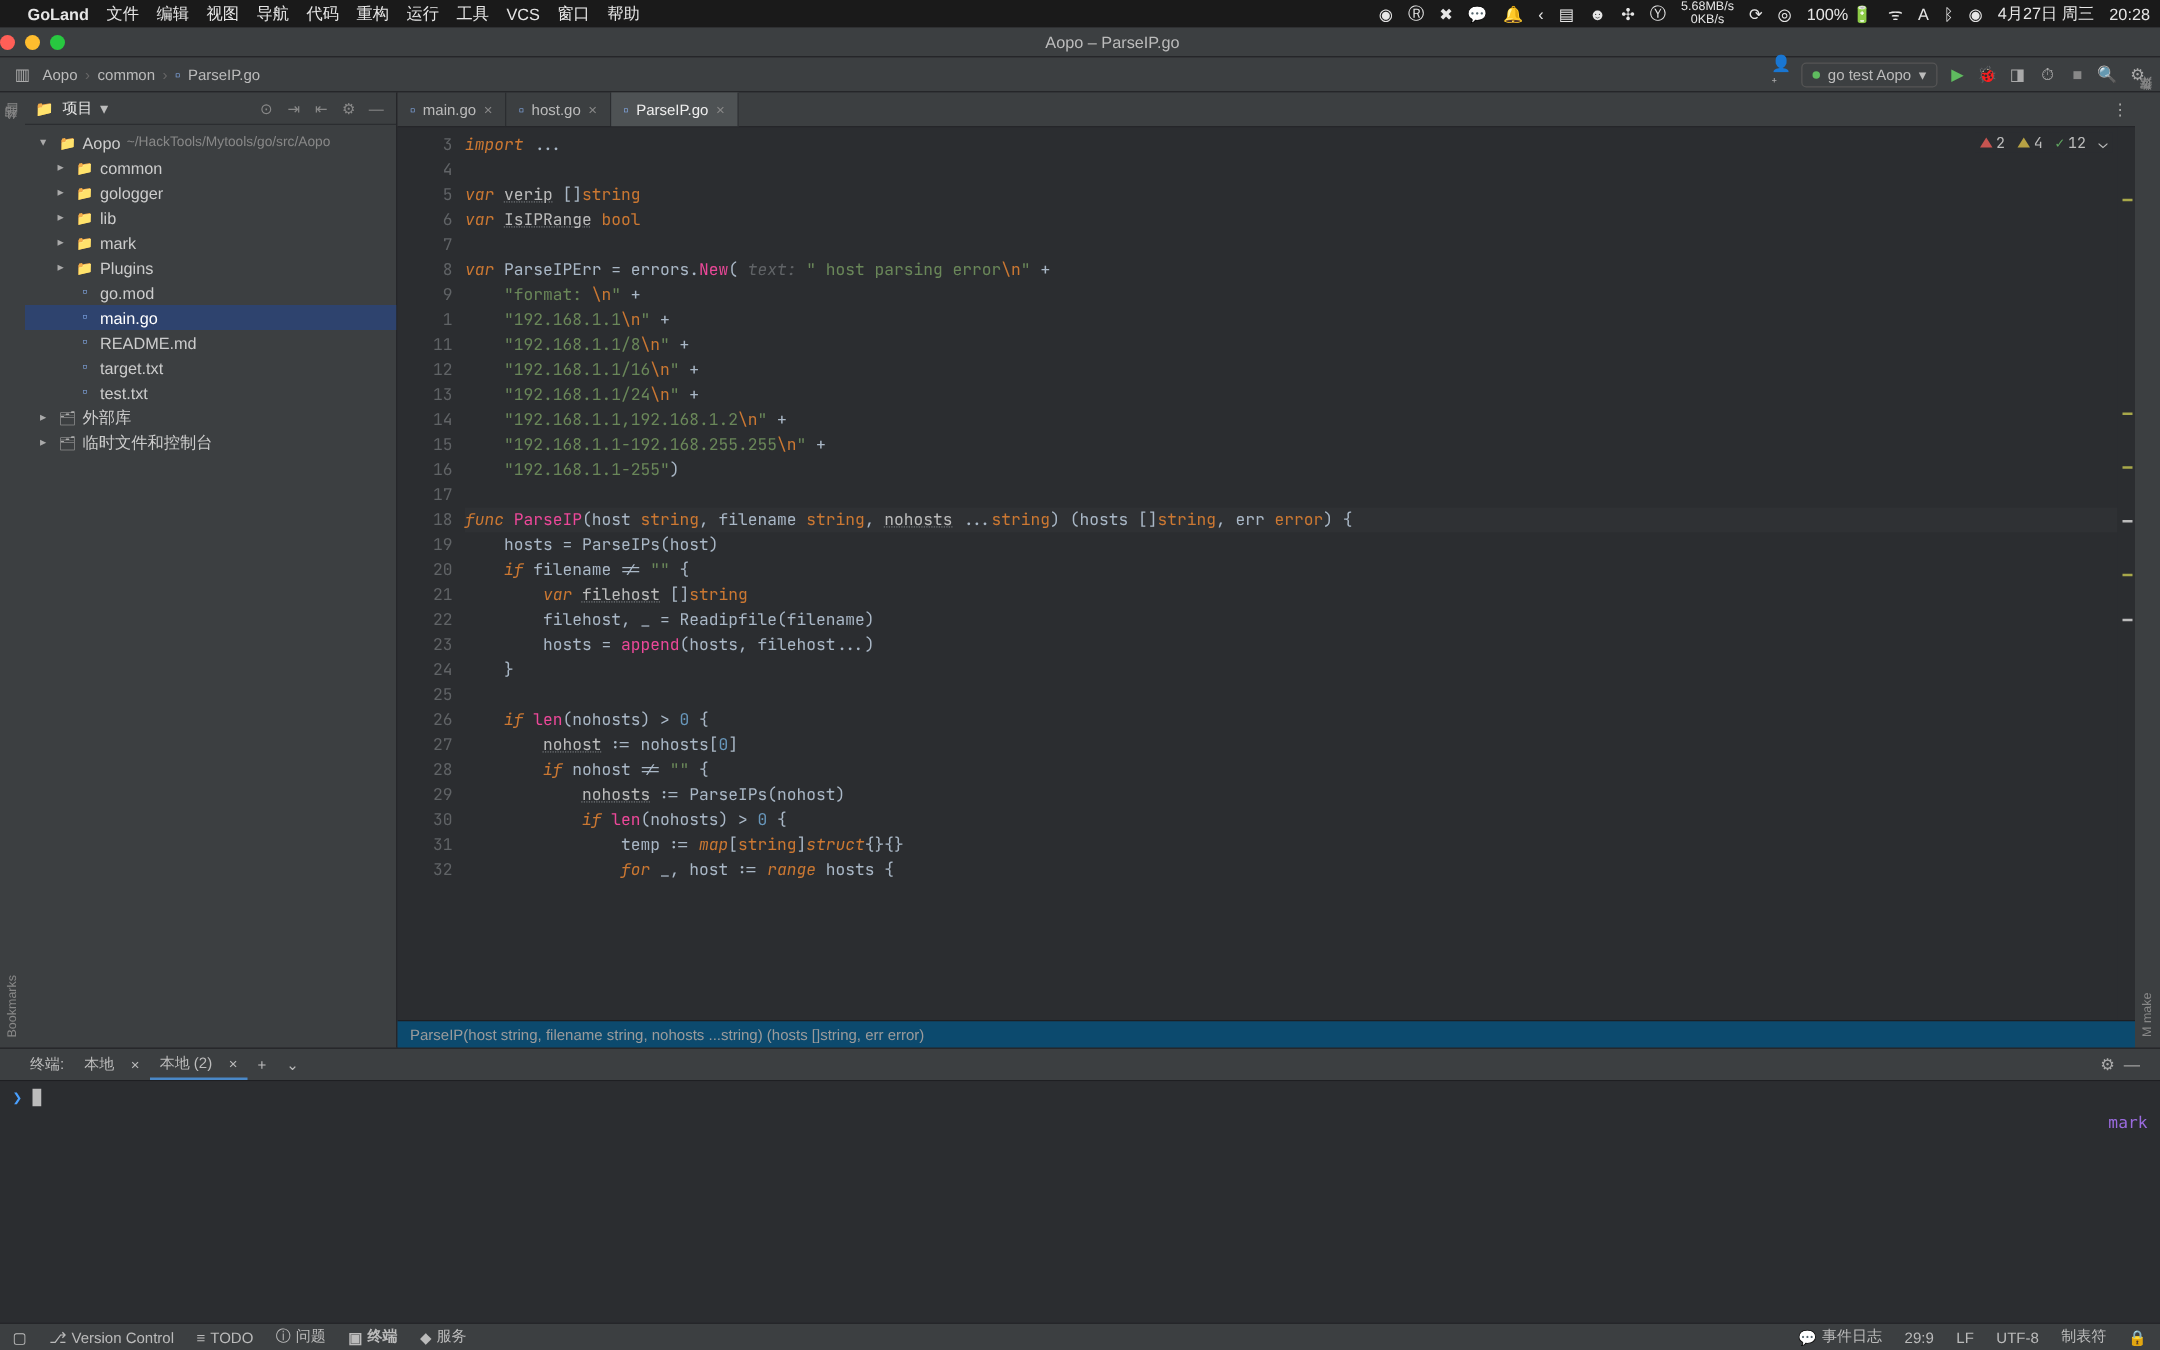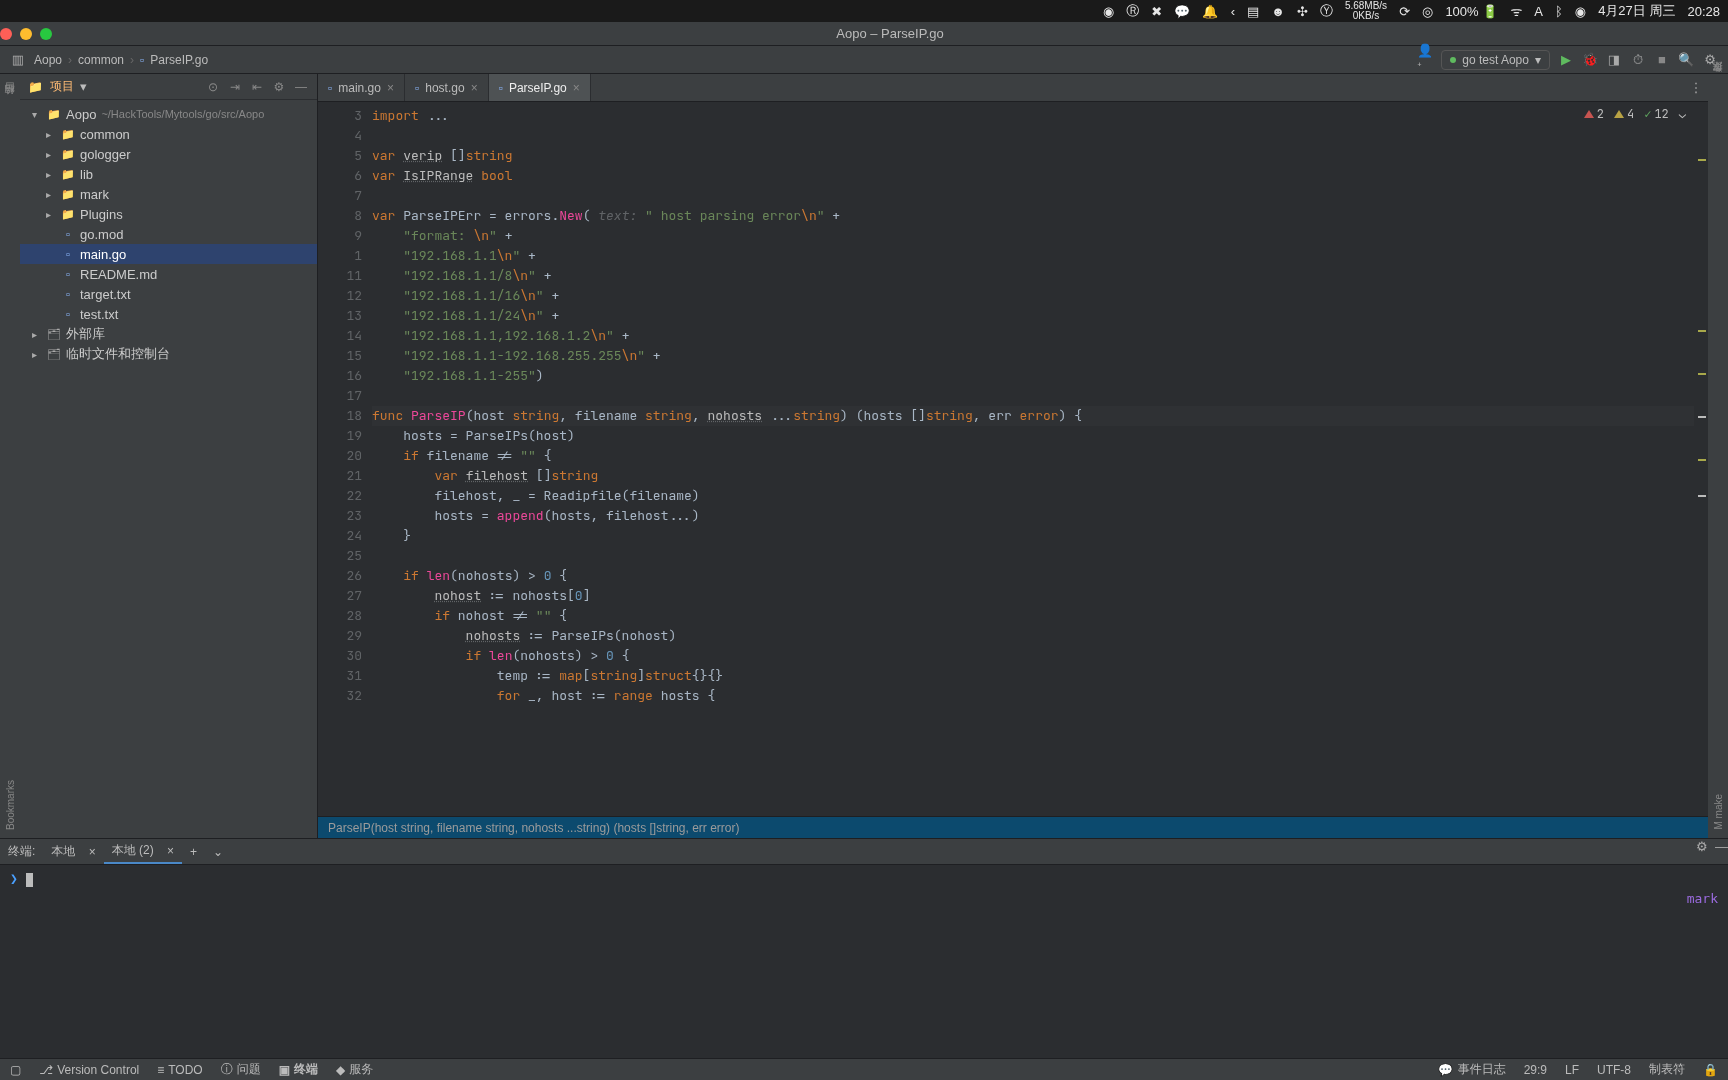--- a/index.html
+++ b/index.html
@@ -86,21 +86,21 @@
 
 
 .project-panel {
   width: 298px; background: #3c3f41; border-right: 1px solid #1e1f22;
   display: flex; flex-direction: column;
 }
 .project-header {
   height: 26px; display: flex; align-items: center; padding: 0 8px; gap: 6px;
   border-bottom: 1px solid #2b2d30;
 }
-.project-header .title { font-weight: 500; color: #fdba74; font-size: 12px; }
+.project-header .title { font-weight: 500; color: #e5e5e5; font-size: 12px; }
 .project-header .spacer { flex: 1; }
 .project-header .hicon { color: #888; font-size: 12px; width: 16px; text-align: center; }
 .tree { padding: 4px 0; font-size: 13px; color: #ccc; }
 .tree-row { display: flex; align-items: center; height: 20px; padding-left: 8px; gap: 4px; }
 .tree-row .indent { display: inline-block; }
 .tree-row .chev { width: 10px; color: #aaa; font-size: 10px; }
 .tree-row .icon { width: 16px; text-align: center; font-size: 11px; color: #aaa; }
 .tree-row.selected { background: #2e436e; color: #fff; }
 .tree-row .dim { color: #888; font-size: 11px; margin-left: 1px; }
 .folder-icon { color: #a0a0a0; }
@@ -127,21 +127,21 @@
 }
 .gutter {
   width: 54px; text-align: right; padding: 4px 10px 4px 0; color: #606366;
   line-height: 20px; user-select: none;
 }
 .code {
   flex: 1; padding: 4px 0; line-height: 20px; white-space: pre;
   position: relative;
 }
 .code .line { height: 20px; }
-.kw  { color: #cc7832; }
+.kw  { color: #cc7832; font-style: italic; }
 .str { color: #6a8759; }
 .typ { color: #cc7832; }
 .fn  { color: #ec4899; }
 .id  { color: #a9b7c6; }
 .esc { color: #cc7832; }
 .num { color: #6897bb; }
 .hint { color: #606366; font-style: italic; }
 .und { text-decoration: underline dotted #606366; }
 .cursor-line { background: rgba(255,255,255,0.02); }
 
@@ -164,21 +164,21 @@
   height: 22px; background: #0c4a6e; border-top: 1px solid #1e1f22;
   display: flex; align-items: center; padding: 0 10px; font-size: 12px; color: #9b9b9b;
 }
 
 
 .terminal {
   height: 220px; background: #2b2d30; border-top: 1px solid #1e1f22;
   display: flex; flex-direction: column;
 }
 .terminal .t-tabs {
-  height: 26px; background: #3c3f41; display: flex; align-items: flex-start; padding: 0 0;
+  height: 26px; background: #3c3f41; display: flex; align-items: center; padding: 0 16px;
   border-bottom: 1px solid #1e1f22;
 }
 .terminal .t-tabs .ttab {
   display: flex; align-items: center; gap: 5px; padding: 0 8px; height: 100%;
   font-size: 12px;
 }
 .terminal .t-tabs .ttab.active { border-bottom: 2px solid #4a88c7; }
 .terminal .t-tabs .spacer { flex: 1; }
 .terminal .t-body {
   flex: 1; padding: 6px 10px; font-family: Menlo, monospace; font-size: 13px;
@@ -193,20 +193,35 @@
   height: 22px; background: #3c3f41; display: flex; align-items: center;
   padding: 0 10px; font-size: 12px; gap: 18px; border-top: 1px solid #1e1f22;
 }
 .statusbar .spacer { flex: 1; }
 .statusbar .sb-item { display: flex; align-items: center; gap: 4px; color: #bbb; }
 </style>
 </head>
 <body>
 
 <div class="mac-menubar">
+  <div class="left">
+    <span class="status-icon"></span>
+    <span class="app">GoLand</span>
+    <span>文件</span>
+    <span>编辑</span>
+    <span>视图</span>
+    <span>导航</span>
+    <span>代码</span>
+    <span>重构</span>
+    <span>运行</span>
+    <span>工具</span>
+    <span>VCS</span>
+    <span>窗口</span>
+    <span>帮助</span>
+  </div>
   <div class="right">
     <span class="status-icon">◉</span>
     <span class="status-icon">Ⓡ</span>
     <span class="status-icon">✖</span>
     <span class="status-icon">💬</span>
     <span class="status-icon">🔔</span>
     <span class="status-icon">‹</span>
     <span class="status-icon">▤</span>
     <span class="status-icon">☻</span>
     <span class="status-icon">✣</span>

